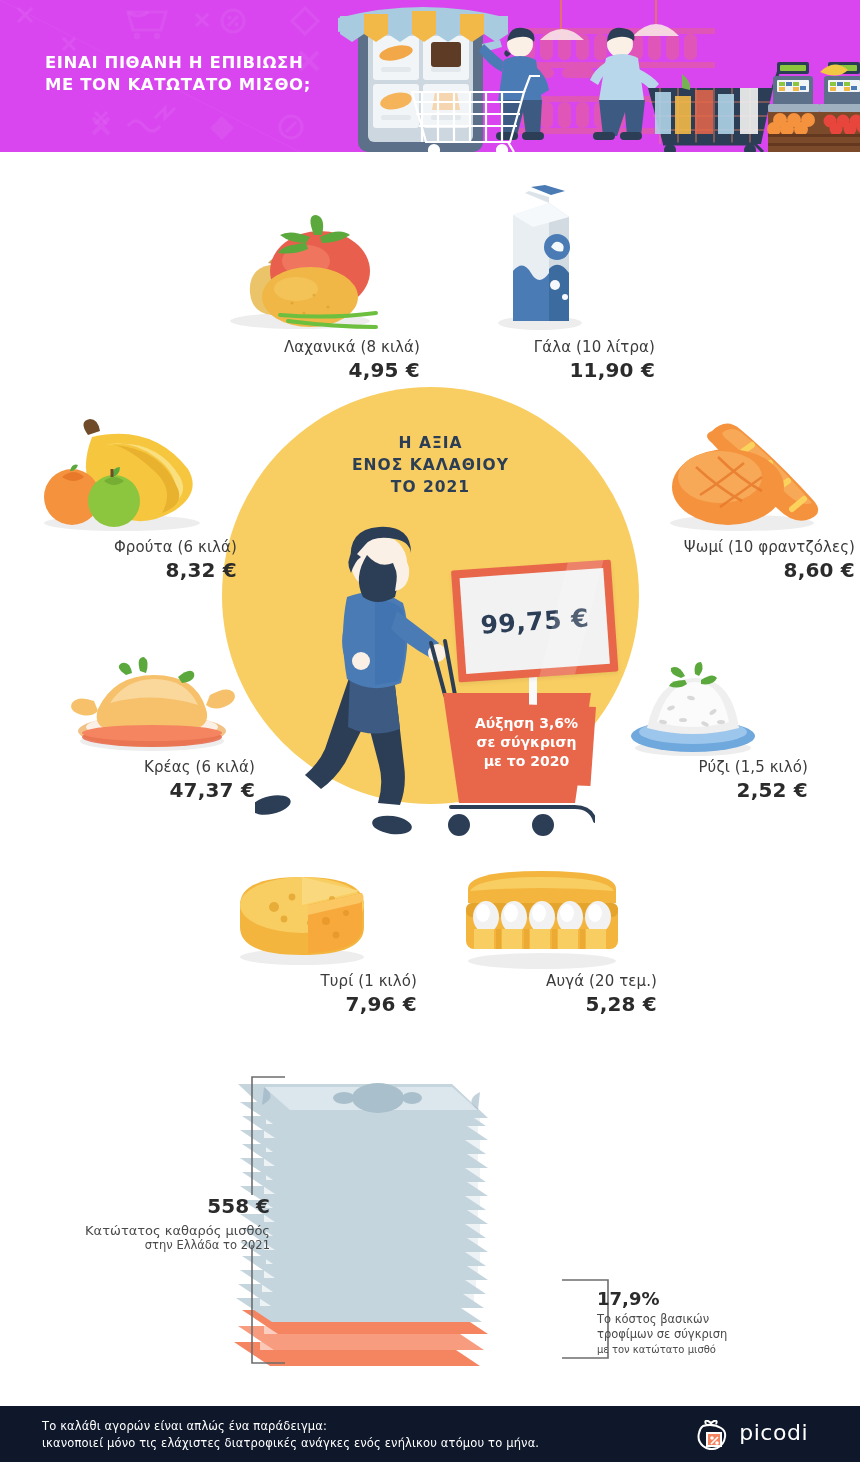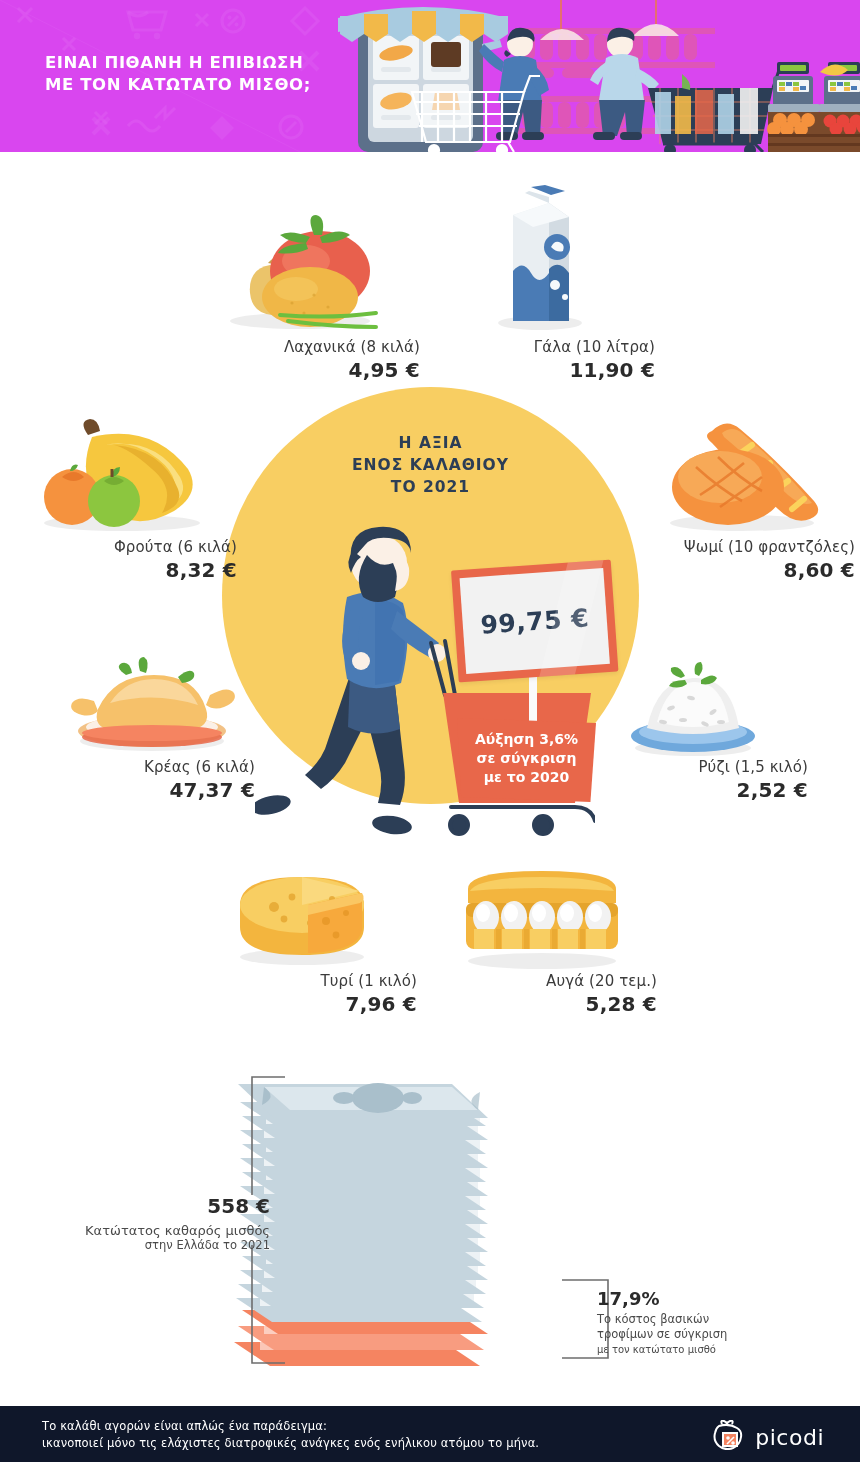--- a/index.html
+++ b/index.html
@@ -54,41 +54,41 @@
   .sign-inner { position:absolute; left:8px; top:8px; right:8px; bottom:8px;
     background:#F2F2F2; display:flex; align-items:center; justify-content:center; }
   .sign-inner .val { font-size:25px; font-weight:bold; color:#2C3E56; letter-spacing:.5px;}
   .sign-gloss { position:absolute; left:60%; top:-20%; width:34px; height:160%;
     background: rgba(255,255,255,.18); transform: rotate(18deg); }
   .sign-pole { position:absolute; left:529px; top:672px; width:8px; height:68px;
     background:#FAFAFA; }
 
   
   .badge {
-    position:absolute; left:457px; top:718px; width:139px; height:84px;
+    position:absolute; left:457px; top:702px; width:139px; height:84px;
     background:#E8674A; color:#fff; font-size:14px; line-height:19px;
     font-weight:600; text-align:center; padding-top:12px;
     clip-path: polygon(0 0, 100% 6%, 96% 100%, 3% 94%);
   }
 
   .stat { position:absolute; }
   .stat .big { font-weight:bold; color:#2b2b2b;margin-top:8px; }
   .stat .sub { color:#4a4a4a; line-height:15px; }
 
   
   .footer {
     position:absolute; left:0; top:1406px; width:860px; height:56px;
     background:#0f172a;
   }
   .footer-txt {
     position:absolute; left:42px; top:12px; color:#fff;
     font-size:11.5px; line-height:17px; letter-spacing:.15px;
   }
-  .logo { position:absolute; right:36px; top:14px; display:flex;
-    align-items:flex-end; gap:9px; }
+  .logo { position:absolute; right:52px; top:14px; display:flex;
+    align-items:flex-start; gap:9px; }
   .logo-word { color:#fff; font-size:22px; letter-spacing:.5px; }
 </style>
 </head>
 <body>
 
 <div class="page">
 
   <div class="header">
     <svg class="hdr-pattern" viewBox="0 0 860 152">
       <g stroke="#ffffff" stroke-width="3" fill="none" opacity=".55">

